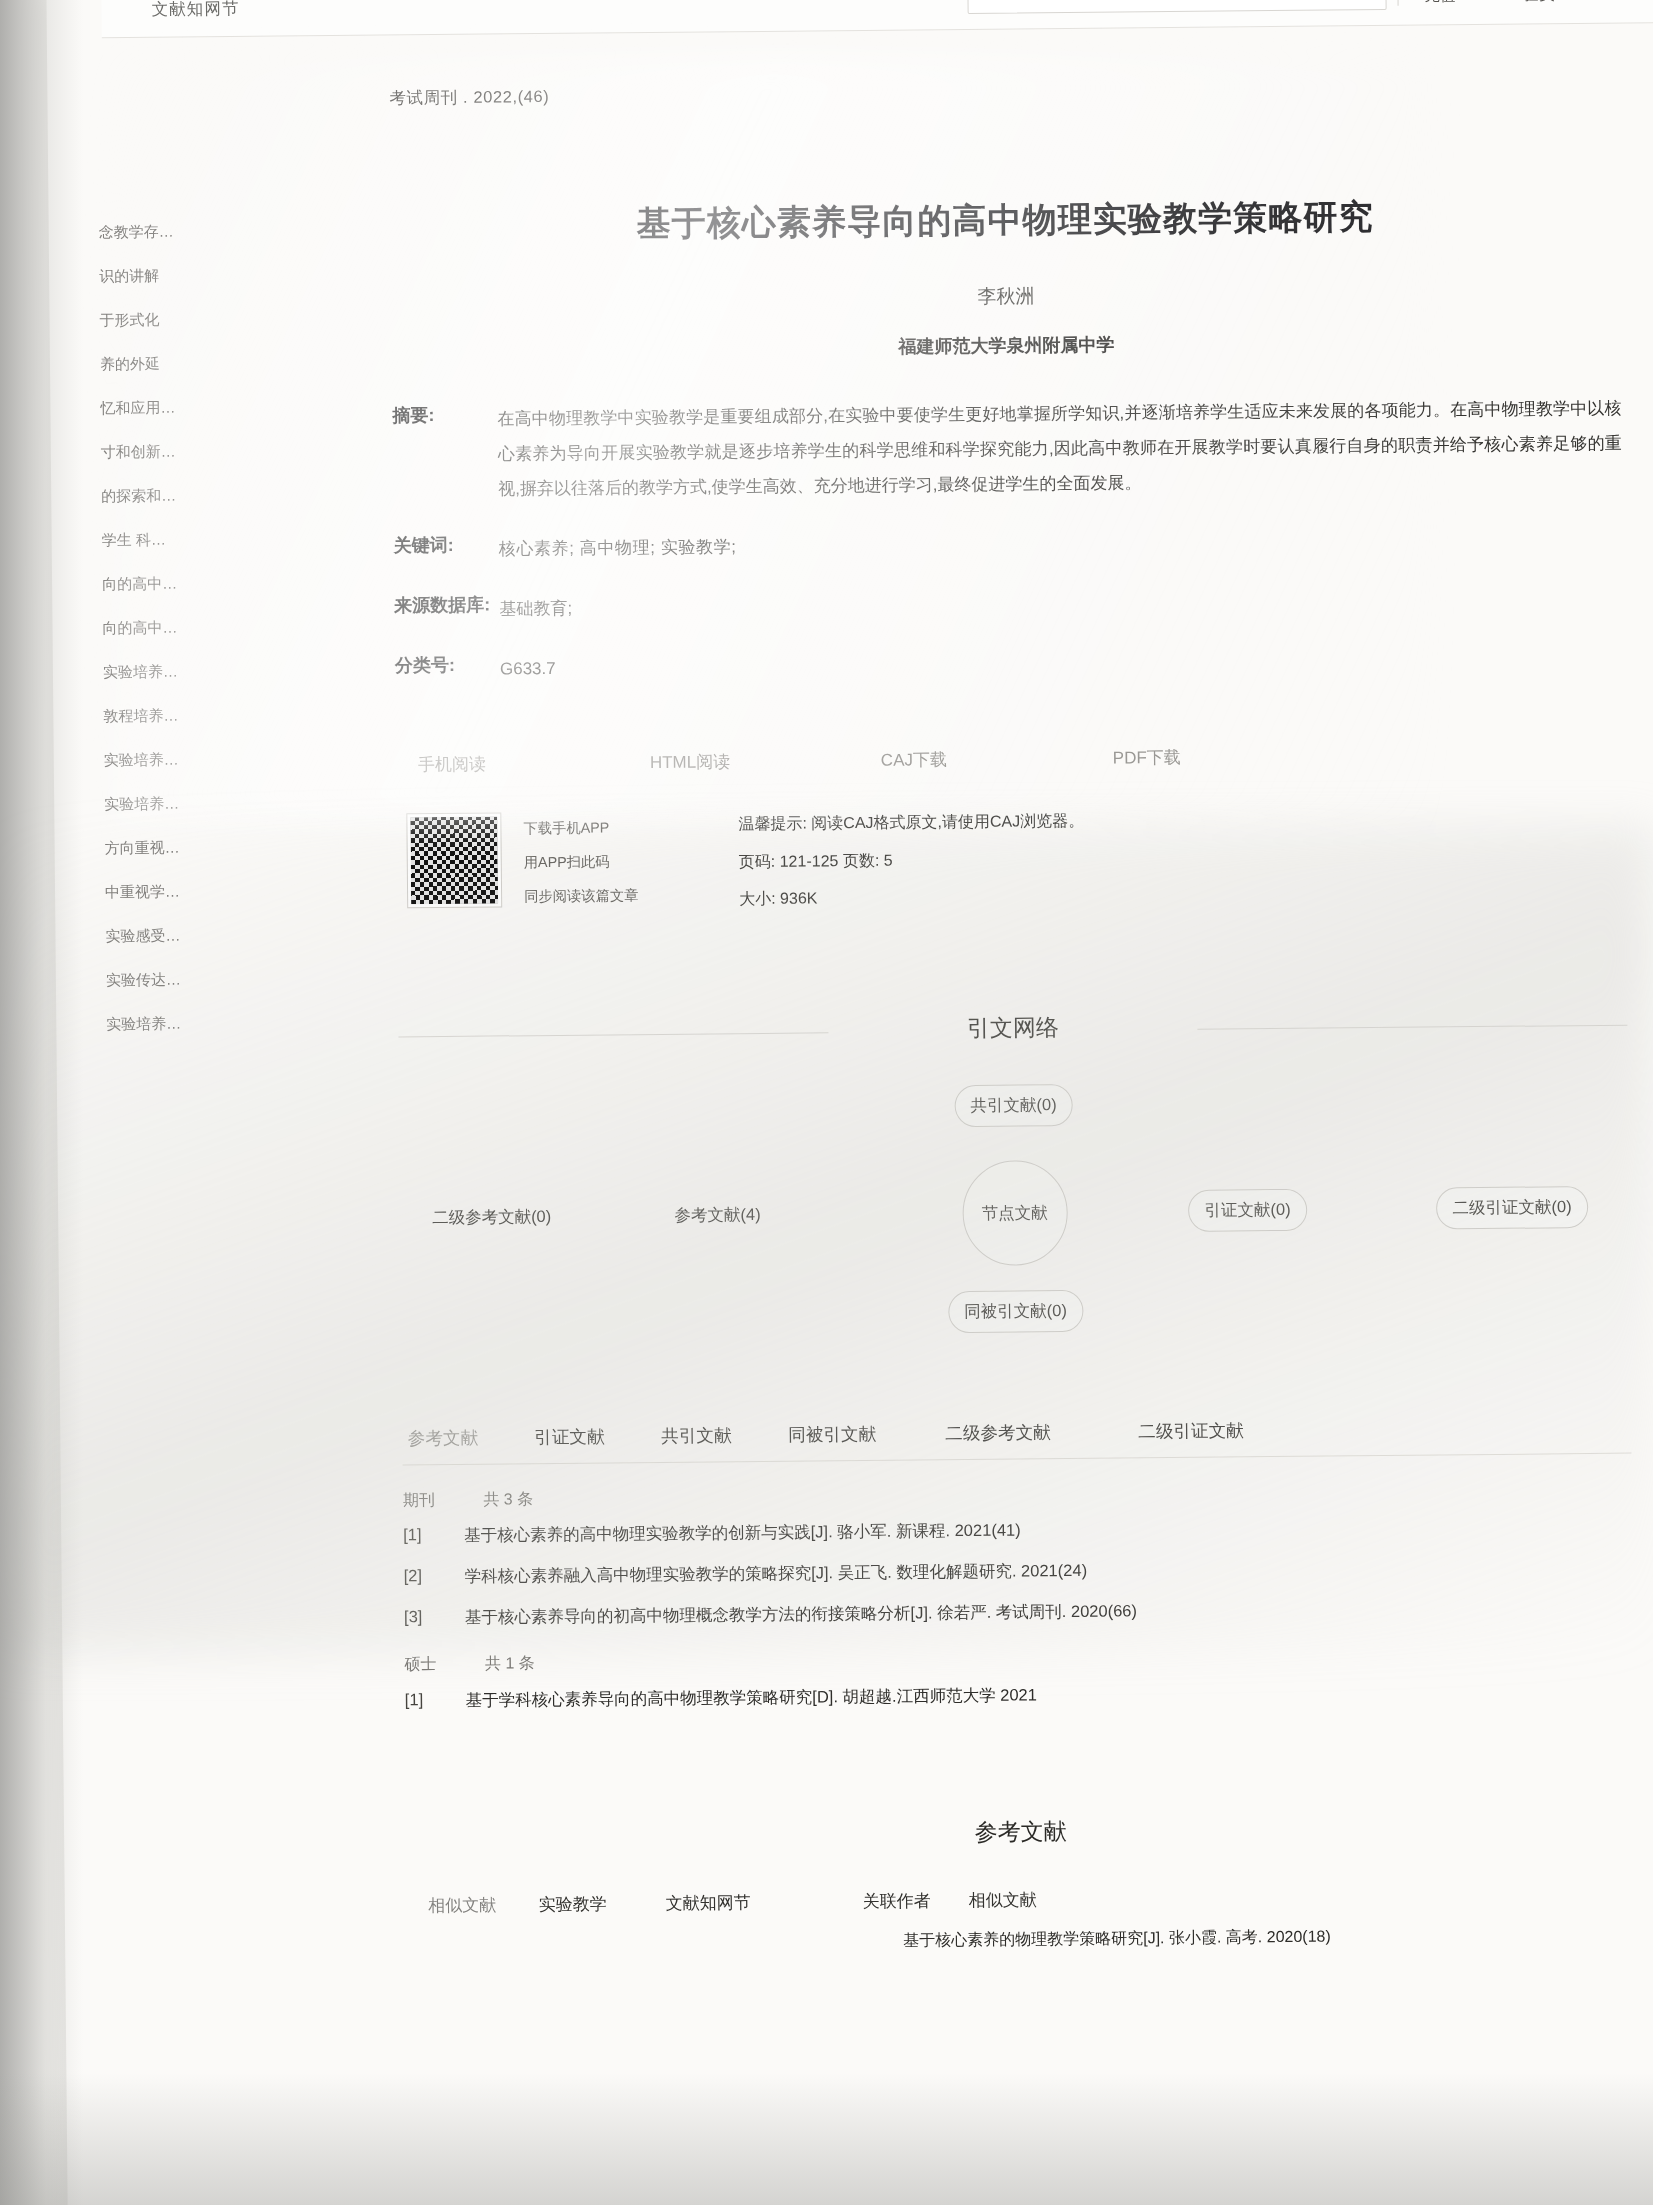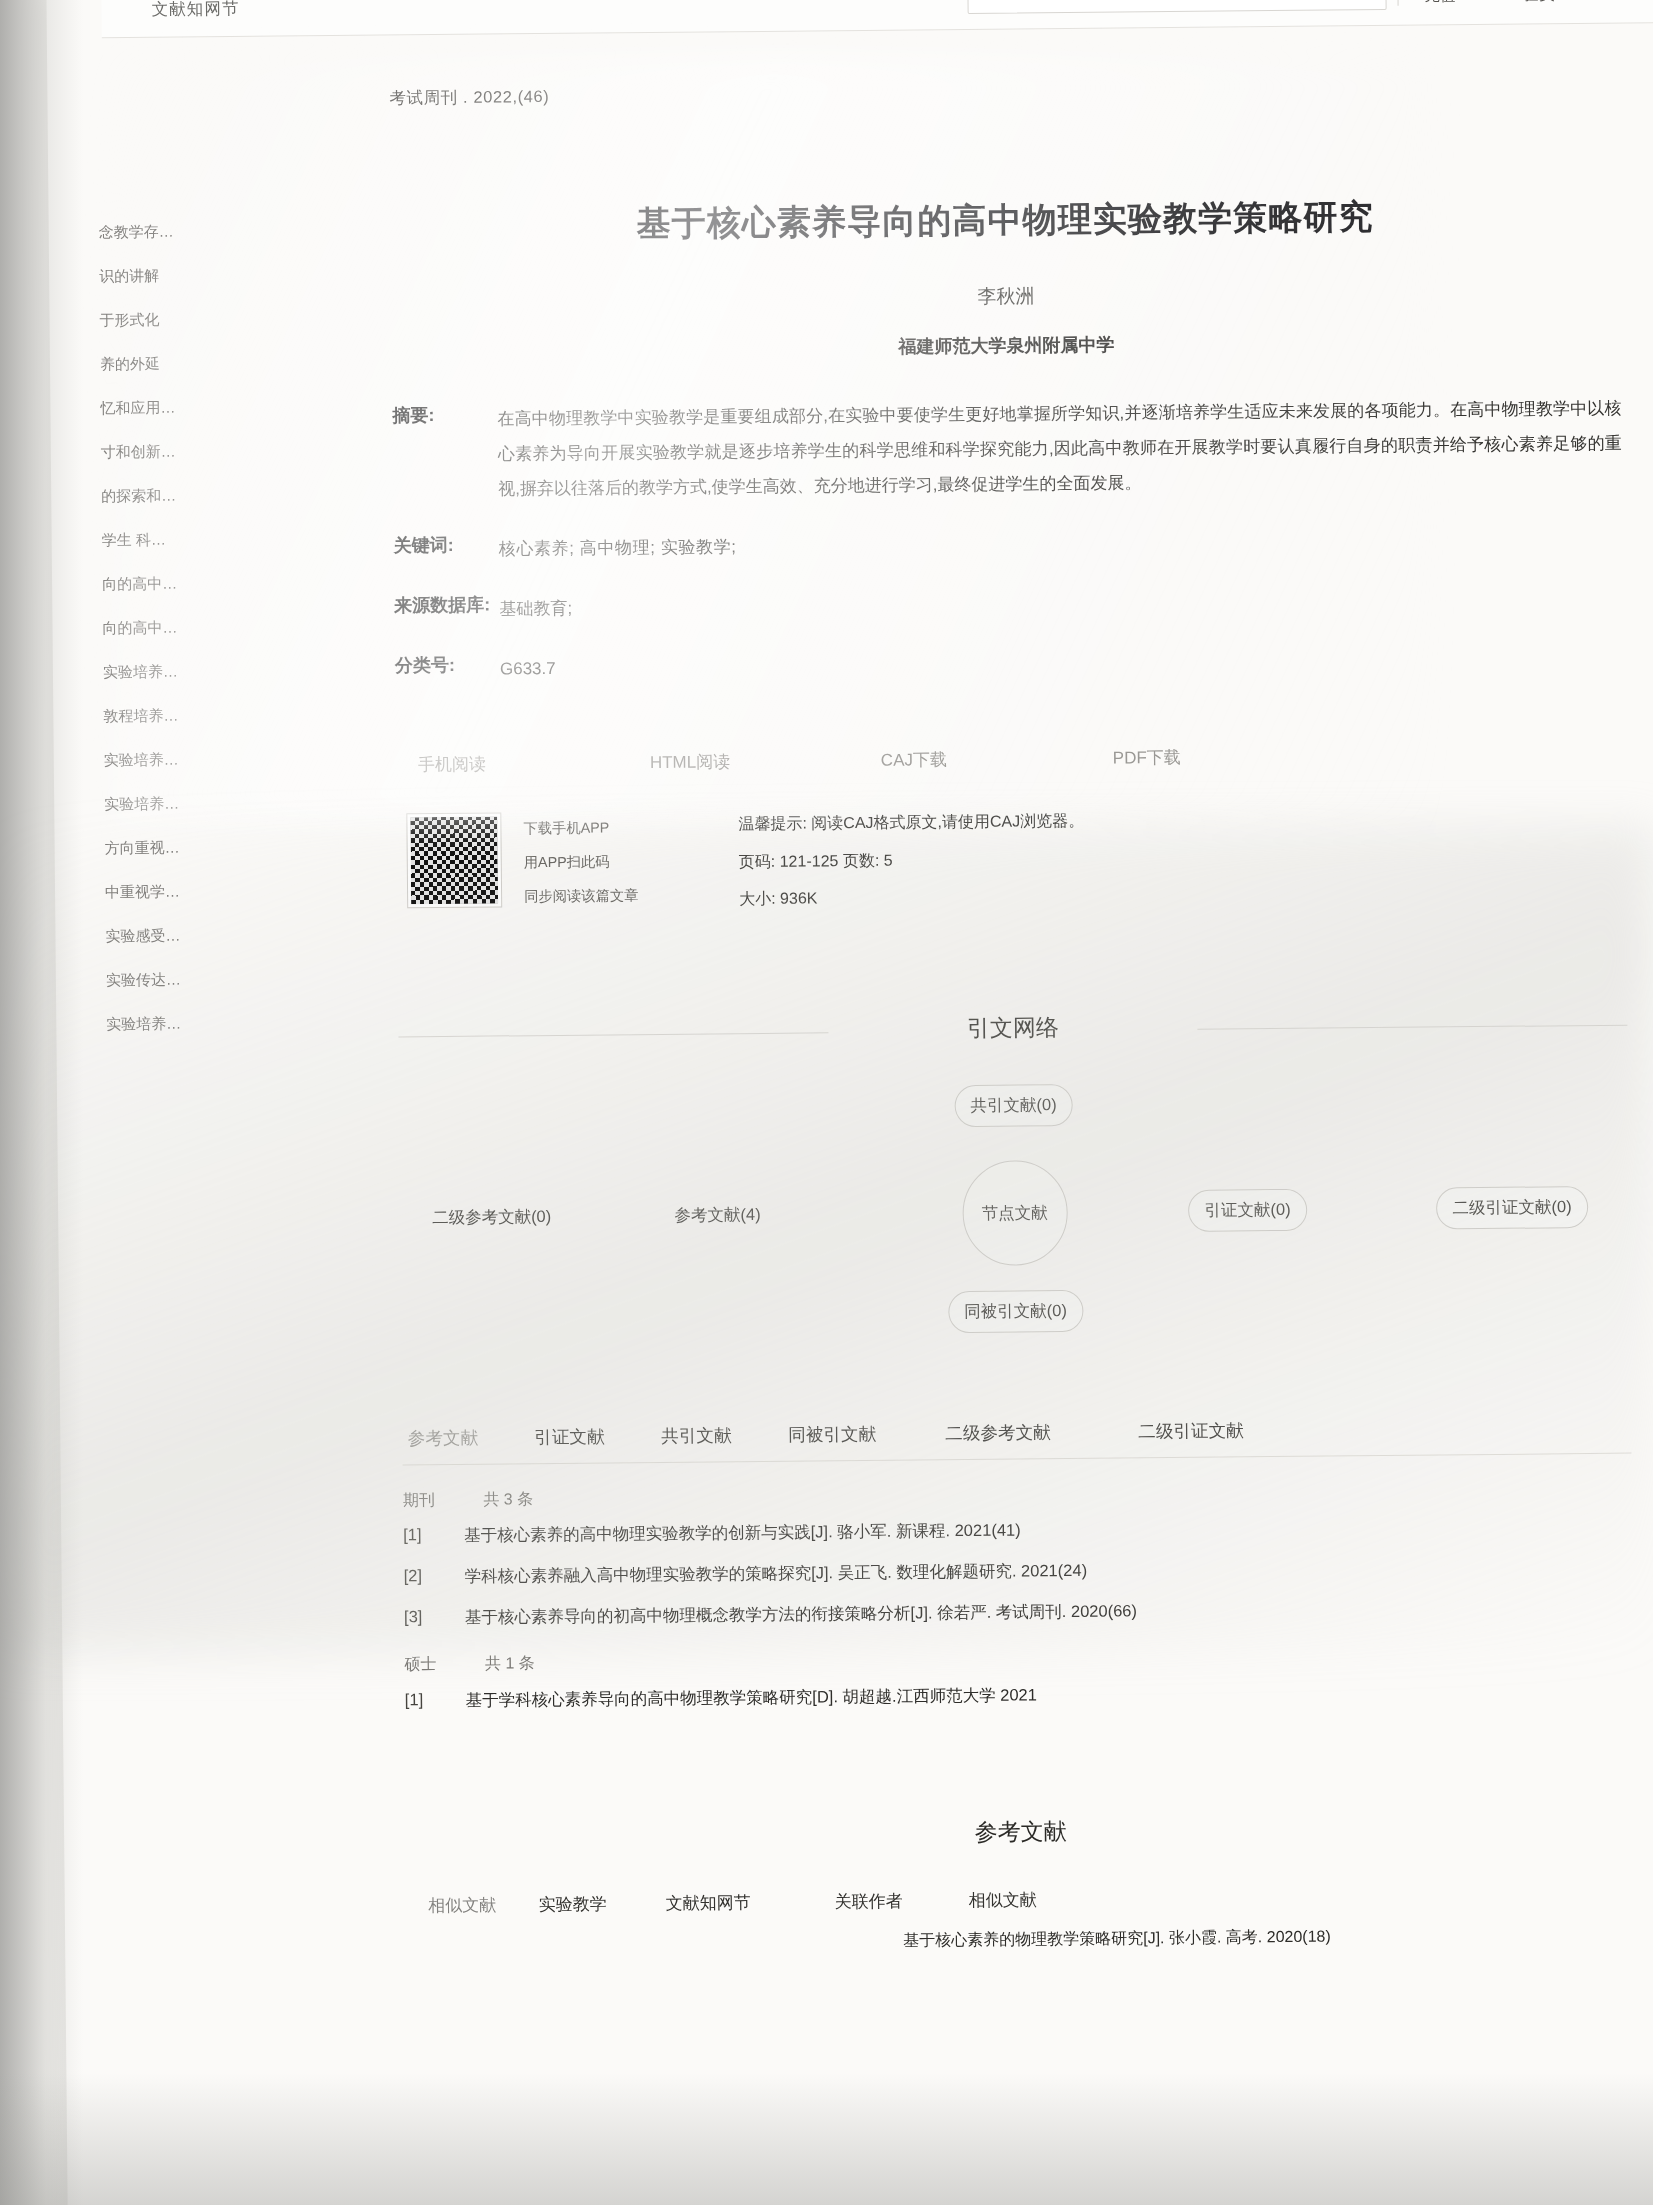--- a/index.html
+++ b/index.html
@@ -320,21 +320,21 @@
     font-size: 23px; color: #2a2926;
   }
   #rec-tabs { position: absolute; top: 72px; left: 0; width: 100%; height: 33px; }
   .rec-tab {
     position: absolute; top: 0; font-size: 17px; color: #33322f; white-space: nowrap;
   }
   .rec-tab.active { opacity: 0.6; margin-left: 16px; }
   #ct0 { left: 5.5px; }
   #ct1 { left: 132px; }
   #ct2 { left: 259px; }
-  #ct3 { left: 428px; }
+  #ct3 { left: 456px; }
   #ct4 { left: 562px; }
   #rec-foot {
     position: absolute; top: 113px; left: 496px;
     font-size: 16px; color: #2e2d2a; white-space: nowrap;
   }
 </style>
 </head>
 <body>
 
 <div id="photo">

